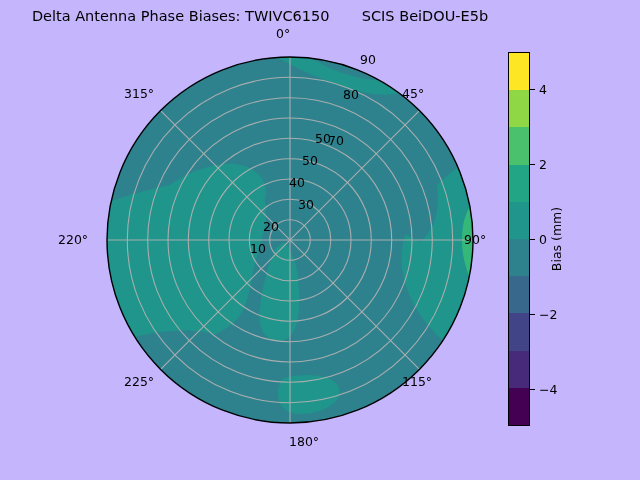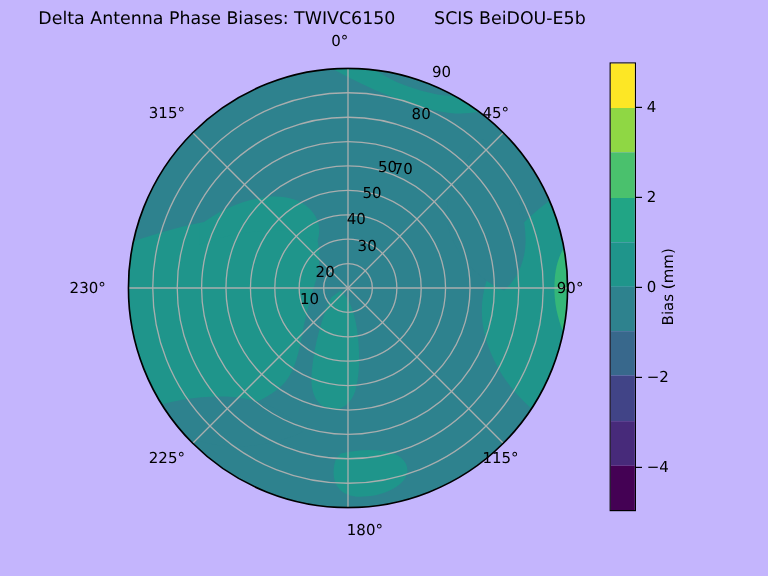--- a/index.html
+++ b/index.html
@@ -219,21 +219,21 @@
 
       <circle cx="184" cy="184" r="183" fill="none" stroke="#000000" stroke-width="1.4"></circle>
     </svg>
 
     <div class="ang-label" style="left:170px; top:-30px;">0°</div>
     <div class="ang-label" style="left:296px; top:30px;">45°</div>
     <div class="ang-label" style="left:358px; top:176px;">90°</div>
     <div class="ang-label" style="left:296px; top:318px;">115°</div>
     <div class="ang-label" style="left:164px; top:378px;margin-left:19px;">180°</div>
     <div class="ang-label" style="left:18px; top:318px;">225°</div>
-    <div class="ang-label" style="left:-48px; top:176px;">230°</div>
+    <div class="ang-label" style="left:-48px; top:176px;">220°</div>
     <div class="ang-label" style="left:18px; top:30px;">315°</div>
 
     <div class="rad-label" style="left:254px; top:-4px;">90</div>
     <div class="rad-label" style="left:237px; top:31px;">80</div>
     <div class="rad-label" style="left:222px; top:53px;margin-top:24px;">70</div>
     <div class="rad-label" style="left:209px; top:75px;">50</div>
     <div class="rad-label" style="left:196px; top:97px;">50</div>
     <div class="rad-label" style="left:183px; top:119px;">40</div>
     <div class="rad-label" style="left:170px; top:141px;margin-left:22px;">30</div>
     <div class="rad-label" style="left:157px; top:163px;">20</div>

